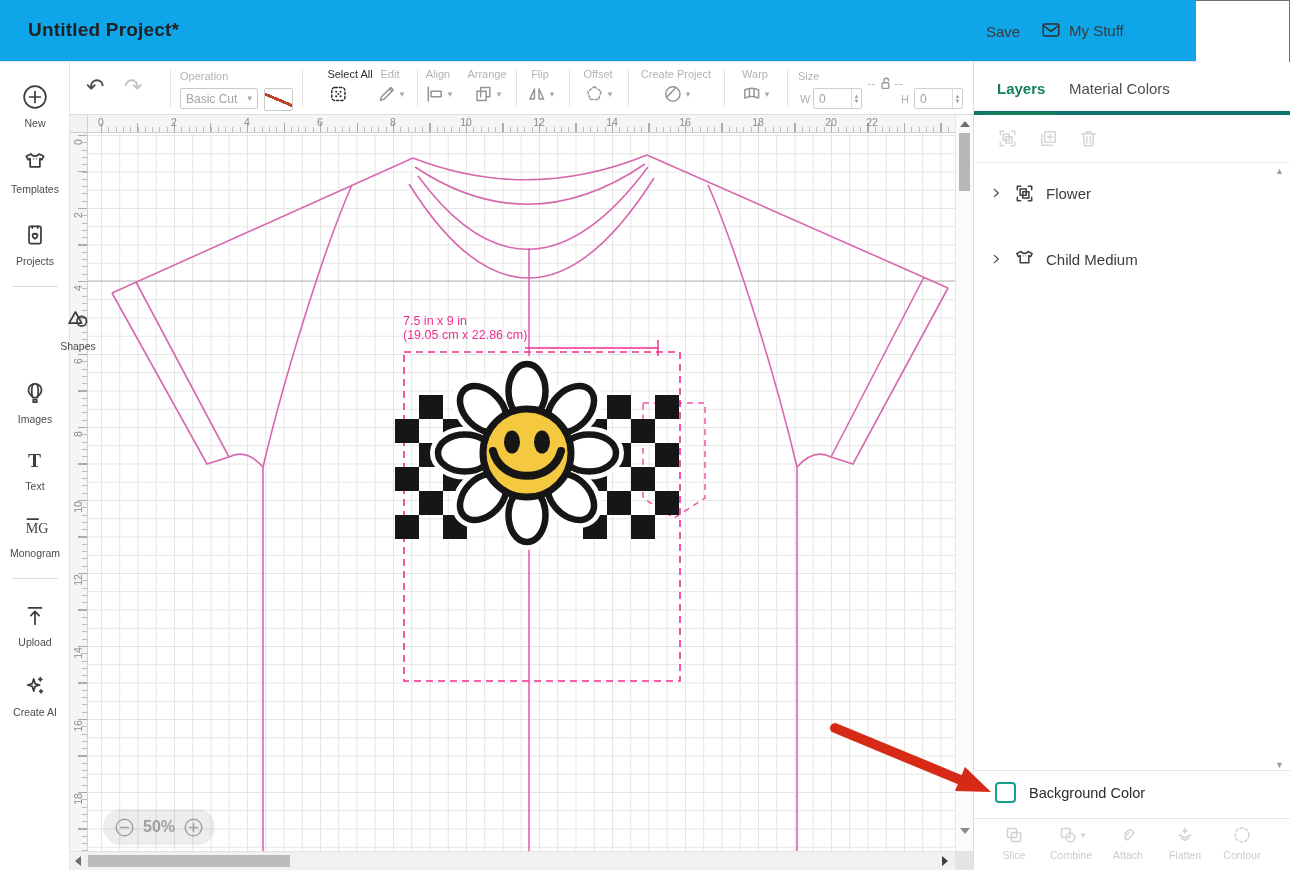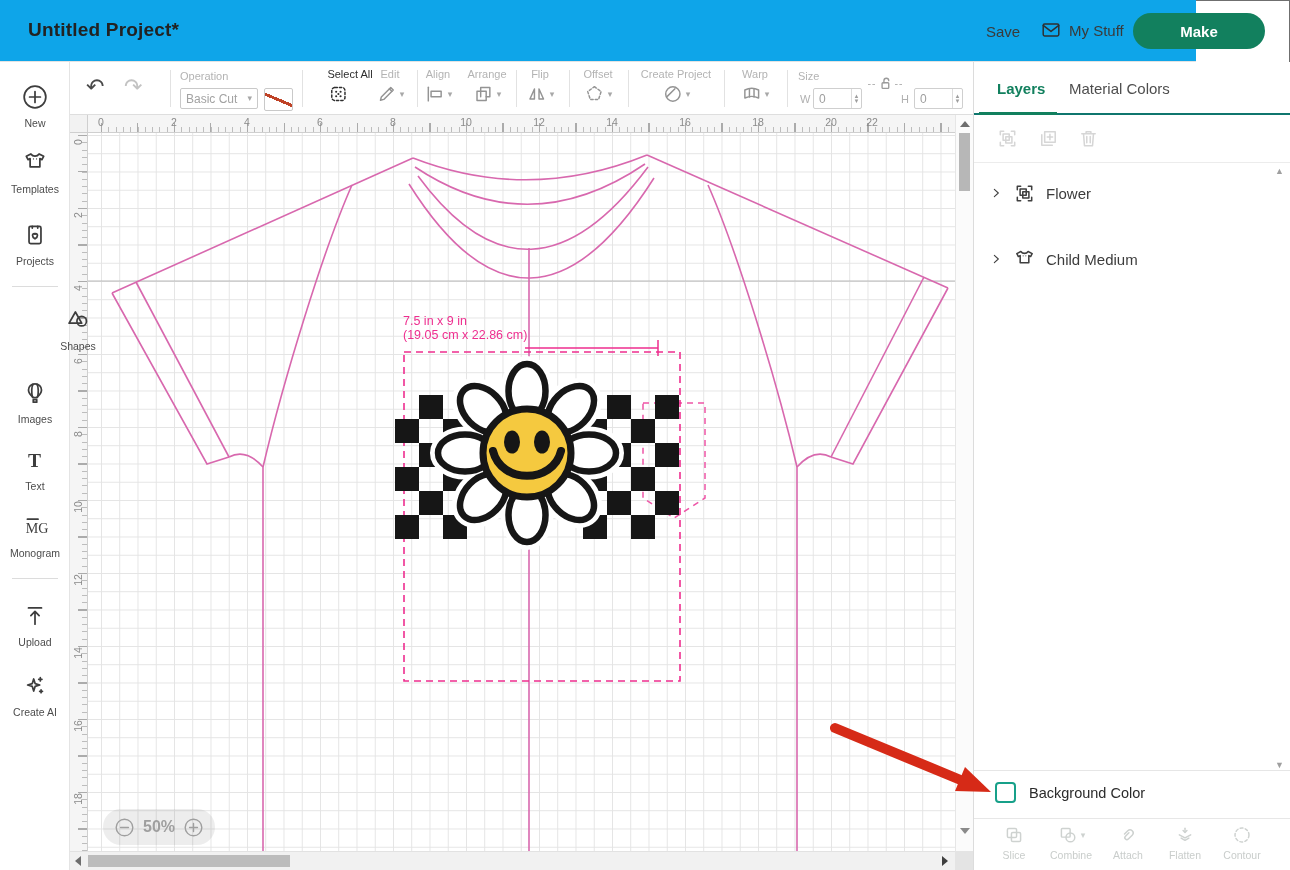--- a/index.html
+++ b/index.html
@@ -63,21 +63,21 @@
       display:flex;align-items:center;justify-content:center;gap:8px;color:#9f9f9f;z-index:5;}
   .zoom-pill .zl{font-size:16px;font-weight:700;}
   .vscroll{position:absolute;left:885px;top:0;width:18px;height:736px;background:#fbfbfb;border-left:1px solid #e6e6e6;box-sizing:border-box;}
   .vthumb{position:absolute;left:3px;top:18px;width:11px;height:58px;background:#b7b7b7;}
   .hscroll{position:absolute;left:0;top:736px;width:885px;height:19px;background:#f1f1f1;border-top:1px solid #e2e2e2;box-sizing:border-box;}
   .hthumb{position:absolute;left:18px;top:3px;width:202px;height:12px;background:#bcbcbc;}
   .scroll-corner{position:absolute;left:885px;top:736px;width:18px;height:19px;background:#e4e4e4;}
   .sarrow{position:absolute;width:0;height:0;cursor:pointer;}
   
   .rpanel{position:absolute;left:973px;top:62px;width:317px;height:808px;background:#fff;border-left:1px solid #dcdcdc;box-sizing:border-box;z-index:20;}
-  .tabs{position:absolute;left:0;top:0;width:100%;height:53px;border-bottom:2px solid #0f766e;box-sizing:border-box;}
+  .tabs{position:absolute;left:0;top:0;width:100%;height:53px;border-bottom:4px solid #0f766e;box-sizing:border-box;}
   .tab{position:absolute;top:18px;font-size:15px;color:#4e4e4e;cursor:pointer;}
   .tab.active{color:#12805e;font-weight:700;}
   .tab-underline{position:absolute;left:5px;top:50px;width:78px;height:3px;}
   .lhead{position:absolute;left:0;top:53px;width:100%;height:47px;}
   .lhead .hic{position:absolute;top:12px;color:#d6d6d6;cursor:pointer;}
   .lhead-div{position:absolute;left:0;top:100px;width:100%;border-top:1px solid #ececec;}
   .layer-row{position:absolute;left:0;width:100%;height:44px;display:flex;align-items:center;padding-left:14px;box-sizing:border-box;cursor:pointer;}
   .layer-row .chev{color:#3f3f3f;margin-right:9px;display:flex;}
   .layer-row .lic{color:#3f3f3f;margin-right:10px;display:flex;}
   .layer-row .llab{font-size:15px;color:#3c3c3c;}
@@ -103,21 +103,20 @@
   <div class="save">Save</div>
   <div class="mystuff">
     <span class="ic" style="color:#2f2f2f;display:flex;">
         <svg viewBox="0 0 24 24" width="22" height="22" fill="none" stroke="currentColor" stroke-width="1.6" stroke-linecap="round" stroke-linejoin="round">
           <rect x="3.5" y="5.5" width="17" height="13" rx="1.5"></rect>
           <path d="m3.5 7 8.5 6.5L20.5 7"></path>
         </svg>
       </span>
     <span>My Stuff</span>
   </div>
-  <button class="makebtn" style="background: rgb(18, 128, 94);">Make</button>
 </header>
 
 <aside class="sidebar" id="sidebar">
   <div class="side-div" style="top:224px"></div>
   <div class="side-div" style="top:516px"></div>
 <div class="side-item" style="top: 22px;"><span><svg viewBox="0 0 24 24" width="26" height="26" fill="none" stroke="currentColor" stroke-width="1.6" stroke-linecap="round" stroke-linejoin="round">
           <circle cx="12" cy="12" r="10"></circle>
           <path d="M12 7v10M7 12h10"></path>
         </svg></span><span class="lbl">New</span></div>
     <div class="side-item" style="top: 88px;"><span><svg viewBox="0 0 24 24" width="26" height="26" fill="none" stroke="currentColor" stroke-width="1.6" stroke-linecap="round" stroke-linejoin="round">

